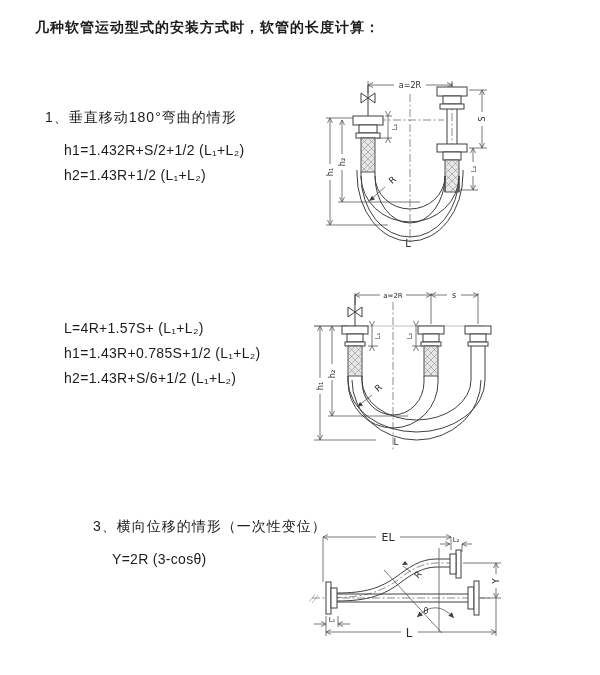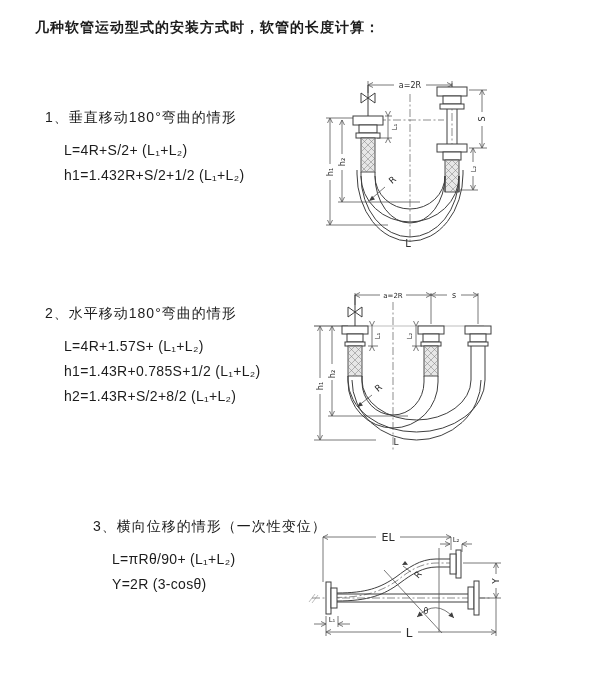--- a/index.html
+++ b/index.html
@@ -28,38 +28,36 @@
 </head>
 <body>
 
 <div class="page">
 
   <div class="title">几种软管运动型式的安装方式时，软管的长度计算：</div>
 
   <section class="sec" style="left:45px;top:109px;">
     <div class="heading">1、垂直移动180°弯曲的情形</div>
     <div class="flist">
-      <div class="formula">L=4R+S/2+ (L₁+L₂)</div>
       <div class="formula">h1=1.432R+S/2+1/2 (L₁+L₂)</div>
+      <div class="formula">h2=1.43R+1/2 (L₁+L₂)</div>
     </div>
   </section>
 
   <section class="sec" style="left:45px;top:305px;">
-    <div class="heading">2、水平移动180°弯曲的情形</div>
     <div class="flist">
       <div class="formula">L=4R+1.57S+ (L₁+L₂)</div>
       <div class="formula">h1=1.43R+0.785S+1/2 (L₁+L₂)</div>
-      <div class="formula">h2=1.43R+S/2+8/2 (L₁+L₂)</div>
+      <div class="formula">h2=1.43R+S/6+1/2 (L₁+L₂)</div>
     </div>
   </section>
 
   <section class="sec" style="left:45px;top:518px;margin-left:48px;">
     <div class="heading">3、横向位移的情形（一次性变位）</div>
     <div class="flist">
-      <div class="formula">L=πRθ/90+ (L₁+L₂)</div>
       <div class="formula">Y=2R (3-cosθ)</div>
     </div>
   </section>
 
   <div class="diag" style="left:312px;top:70px;">
   <svg width="205" height="185" viewBox="0 0 205 185">
 
     <path class="dash" d="M98,24 V172"></path>
     <path class="dash" d="M66,50 H132"></path>
     <path class="dash" d="M140,13 V88"></path>

